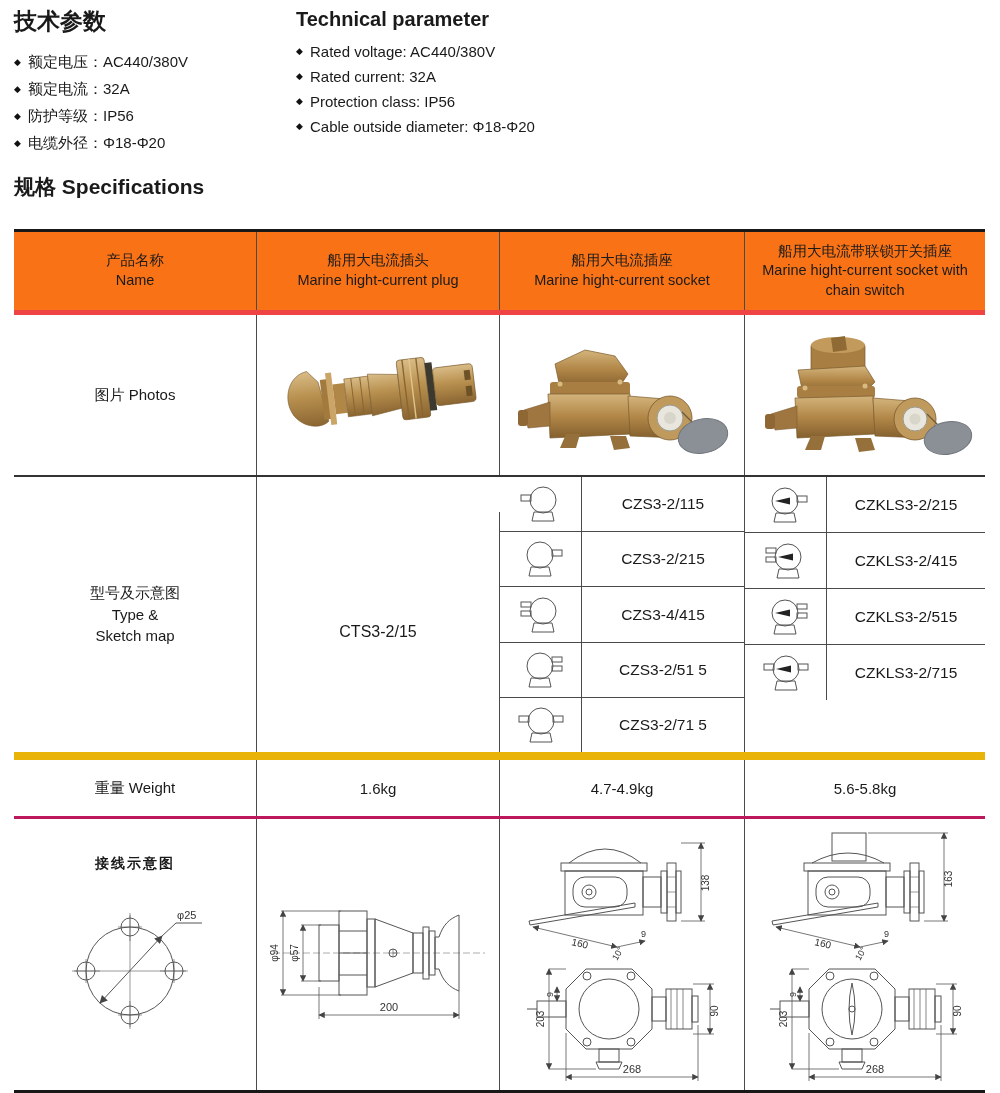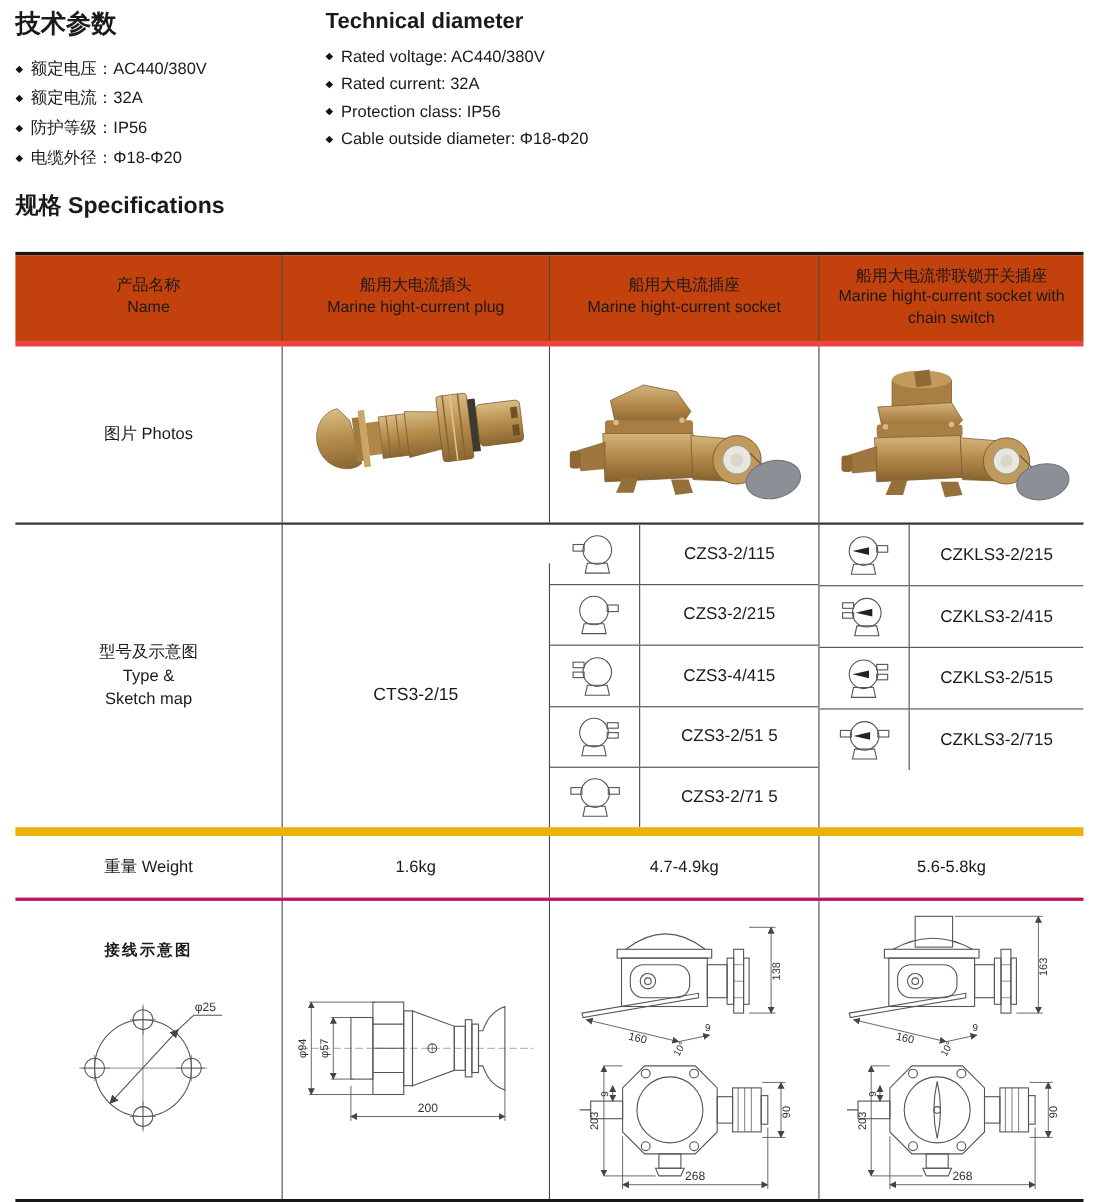--- a/index.html
+++ b/index.html
@@ -21,21 +21,21 @@
 
   
   .spec-table{
     position:absolute;left:14px;top:229px;width:971px;
     border-top:3px solid #181818;border-bottom:3px solid #181818;
   }
   .row{display:grid;grid-template-columns:243px 243px 245px 240px;}
   .c{border-right:1px solid #4a4a4a;display:flex;align-items:center;justify-content:center;
      flex-direction:column;text-align:center;overflow:hidden;}
   .c:last-child{border-right:none;}
-  .r-header{height:78px;background:#c2410c;font-size:14.5px;line-height:1.35;}
+  .r-header{height:78px;background:#f97316;font-size:14.5px;line-height:1.35;}
   .r-header .cn{display:block;}
   .r-photos{height:160px;border-top:5px solid #ef4444;}
   .r-type{height:275px;border-top:2px solid #333;}
   .r-weight{height:56px;border-top:8px solid #eab308;font-size:15px;}
   .r-diagram{height:271px;border-top:3px solid #be185d;}
   .cell-label{font-size:15px;line-height:1.45;}
   .model-main{font-size:16px;margin-top:35px;}
   
   .subcol{display:flex;flex-direction:column;align-items:stretch;justify-content:flex-start;padding:0;}
   .srow{display:grid;grid-template-columns:82px 1fr;height:55px;border-bottom:1px solid #4a4a4a;}
@@ -75,21 +75,21 @@
         <span>防护等级：IP56</span>
       </li>
     <li>
         <span class="bullet"></span>
         <span>电缆外径：Φ18-Φ20</span>
       </li>
   </ul>
 </section>
 
 <section class="tech-en">
-  <div class="h">Technical diameter</div>
+  <div class="h">Technical parameter</div>
   <ul class="blist">
     <li>
         <span class="bullet"></span>
         <span>Rated voltage: AC440/380V</span>
       </li>
     <li>
         <span class="bullet"></span>
         <span>Rated current: 32A</span>
       </li>
     <li>

